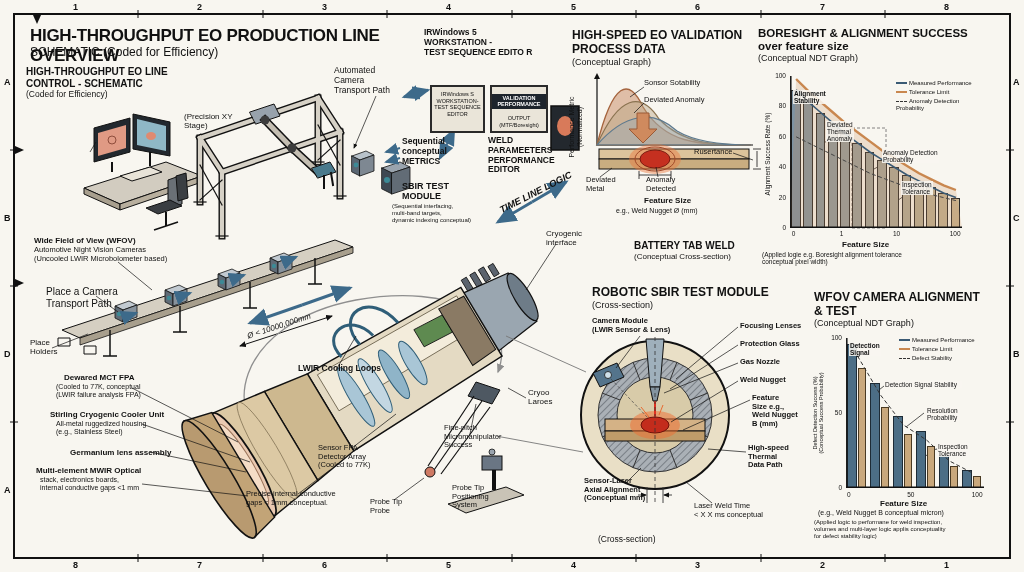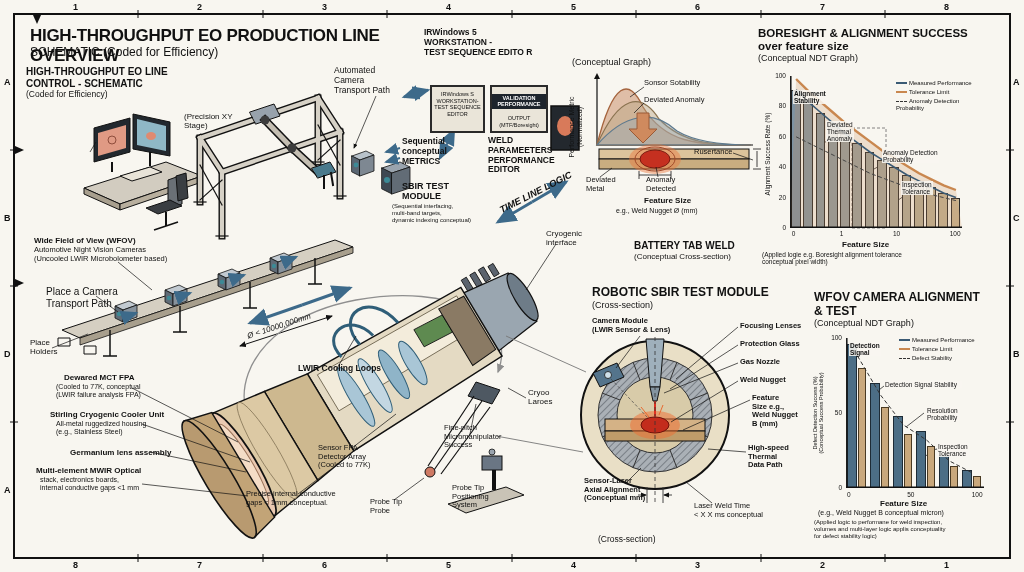--- a/index.html
+++ b/index.html
@@ -421,20 +421,22 @@
 EDITOR</div>
 <div class="lbl b c" style="left:402px;top:181px;width:86px;font-size:9px">SBIR TEST
 MODULE</div>
 <div class="lbl c" style="left:392px;top:203px;width:106px;font-size:6px">(Sequential interfacing,
 multi-band targets,
 dynamic indexing conceptual)</div>
 <div class="lbl b i" style="left:498px;top:206px;font-size:9.5px;transform-origin:0 0;transform:rotate(-27deg)">TIME LINE LOGIC</div>
 <div class="lbl" style="left:546px;top:229px;font-size:8px">Cryogenic
 interface</div>
 
+<div class="lbl b c" style="left:572px;top:29px;width:196px;font-size:12px">HIGH-SPEED EO VALIDATION
+PROCESS DATA</div>
 <div class="lbl c" style="left:572px;top:57px;width:196px;font-size:9px">(Conceptual Graph)</div>
 <div class="lbl rot" style="left:568px;top:182px;width:110px;font-size:7px">Performance Metric
 (Normalized)</div>
 <div class="lbl" style="left:644px;top:79px;font-size:7.5px">Sonsor Sotability</div>
 <div class="lbl" style="left:644px;top:96px;font-size:7.5px">Deviated Anomaly</div>
 <div class="lbl" style="left:694px;top:148px;font-size:7.5px">Rusertance</div>
 <div class="lbl" style="left:586px;top:176px;font-size:7.5px">Deviated
 Metal</div>
 <div class="lbl" style="left:646px;top:176px;font-size:7.5px">Anomaly
 Detected</div>

